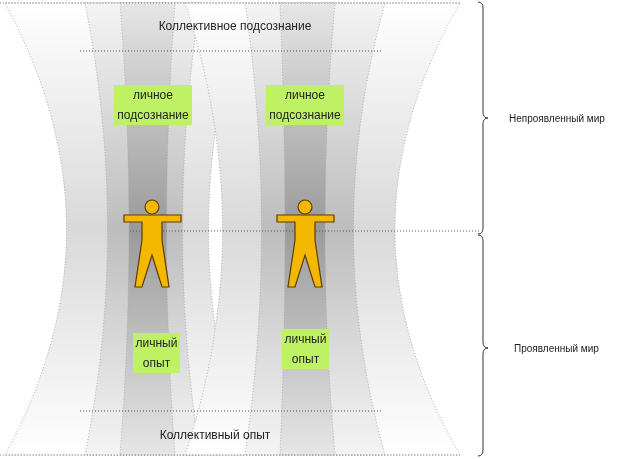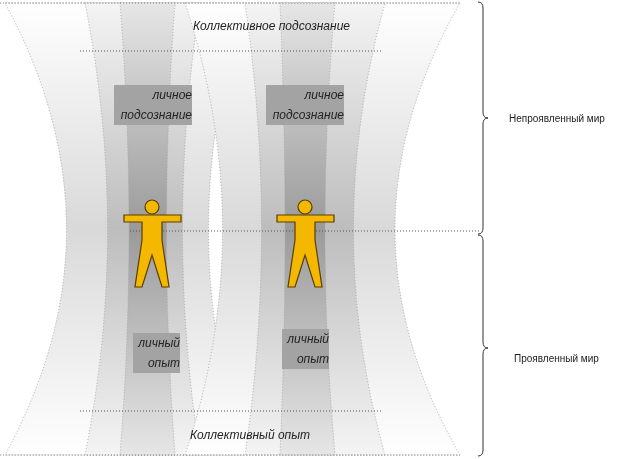--- a/index.html
+++ b/index.html
@@ -1,19 +1,19 @@
 <!DOCTYPE html>
 <html><head>
 <meta charset="utf-8">
 <style>
   html,body{margin:0;padding:0;background:#fff;}
   body{width:617px;height:459px;position:relative;overflow:hidden;font-family:"Liberation Sans","DejaVu Sans",sans-serif;}
   svg{position:absolute;left:0;top:0;}
-  .lbl{position:absolute;font-size:12px;color:#222;text-align:right;line-height:20px;font-style:italic;}
-  .box{background:#a3a3a3;}
+  .lbl{position:absolute;font-size:12px;color:#222;text-align:center;line-height:20px;}
+  .box{background:#bef264;}
   .side{position:absolute;font-size:10px;color:#222;}
 </style>
 </head>
 <body>
 
 <svg width="617" height="459" viewBox="0 0 617 459">
   <defs>
     <linearGradient id="gOuter" x1="0" y1="0" x2="0" y2="1">
       <stop offset="0" stop-color="#ffffff"></stop>
       <stop offset="0.5" stop-color="#d9d9d9"></stop>
@@ -78,13 +78,13 @@
   <div>опыт</div>
 </div>
 <div class="lbl box" style="left:282px;top:329px;width:47px;">
   <div>личный</div>
   <div>опыт</div>
 </div>
 
 <div class="lbl" style="left:120px;top:425px;width:190px;">Коллективный опыт</div>
 
 <div class="side" style="left:509px;top:113px;text-align:center;">Непроявленный мир</div>
-<div class="side" style="left:514px;top:353px;">Проявленный мир</div>
+<div class="side" style="left:514px;top:343px;">Проявленный мир</div>
 
 </body></html>

